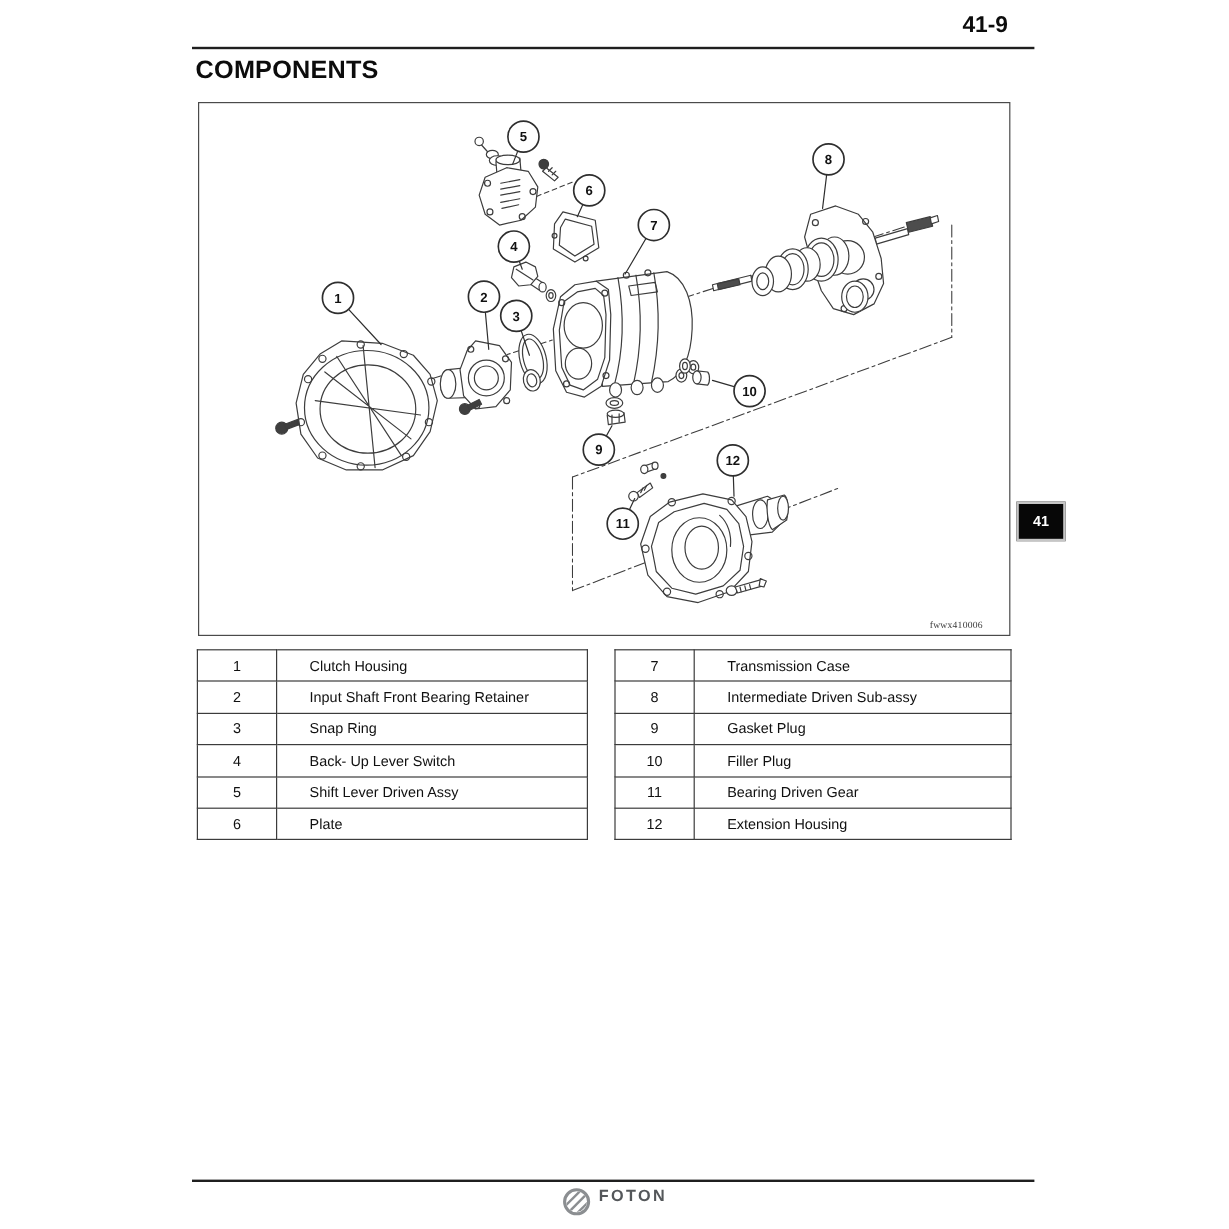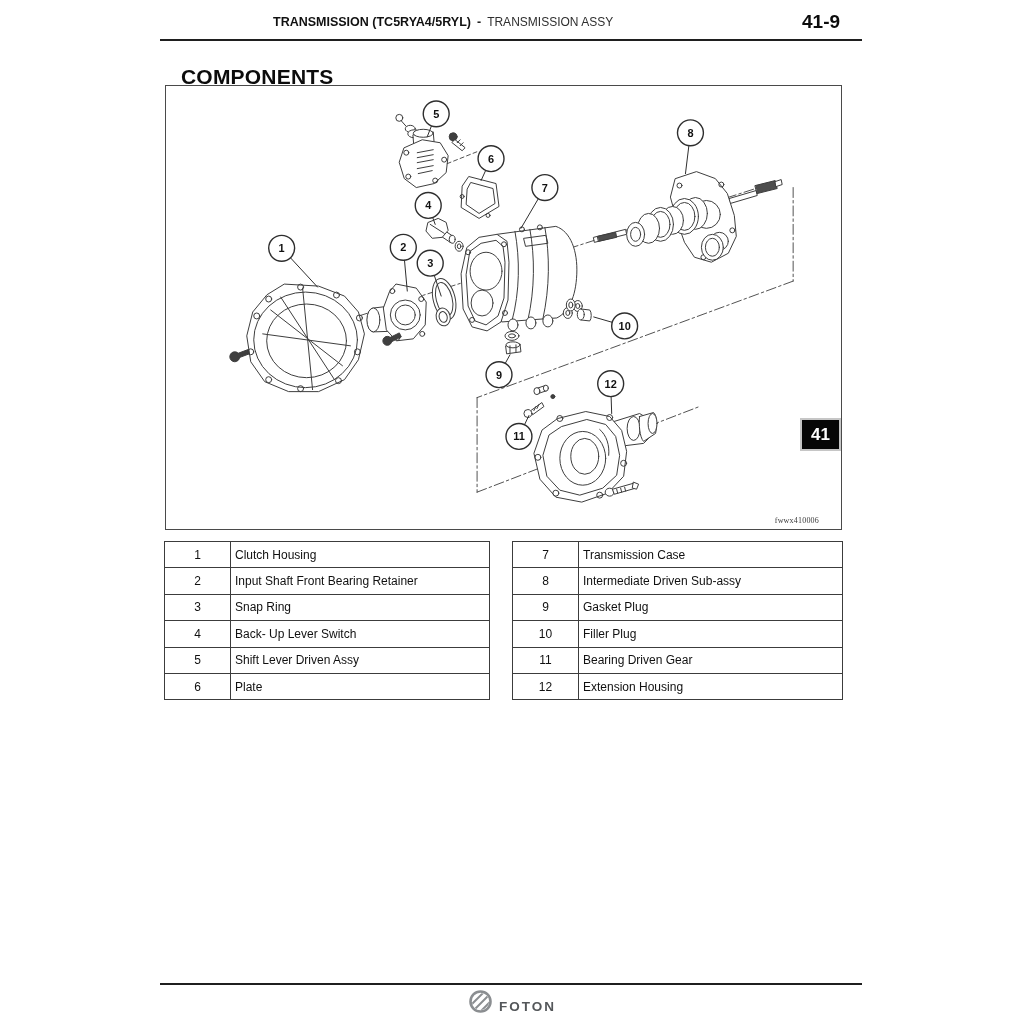--- a/index.html
+++ b/index.html
@@ -7,64 +7,61 @@
         font-family:"Liberation Sans",sans-serif;color:#111;}
   
   .hdr-text{position:absolute;left:273px;top:15px;font-size:12.5px;white-space:nowrap;}
   .hdr-bold{font-weight:bold;color:#111;}
   .hdr-sep{margin:0 6px;font-weight:bold;color:#222;}
   .hdr-reg{color:#2e2e2e;font-size:12px;}
   .hdr-pagenum{position:absolute;left:802px;top:11px;font-size:19px;font-weight:bold;color:#0c0c0c;}
   .rule{position:absolute;left:160px;width:702px;height:2px;background:#1f1f1f;}
   .rule-top{top:39px;}
   .rule-bottom{top:983px;}
-  .page-title{position:absolute;left:163px;top:47px;margin:18px;font-size:21px;font-weight:bold;
-              letter-spacing:.2px;color:#0c0c0c;text-decoration:underline;}
+  .page-title{position:absolute;left:163px;top:47px;margin:0;font-size:21px;font-weight:bold;
+              letter-spacing:.2px;color:#0c0c0c;}
   
   .figure-box{position:absolute;left:165px;top:85px;width:677px;height:445px;
               border:1px solid #4a4a4a;box-sizing:border-box;background:#fff;}
   .figure-box svg{display:block;width:100%;height:100%;}
   .fig-code{position:absolute;right:22px;bottom:4px;font-size:8px;color:#3a3a3a;letter-spacing:.2px;font-family:Liberation Serif, serif;}
   
   #diagram path,#diagram ellipse,#diagram circle,#diagram line{
      stroke:#3d3d3d;stroke-width:1;fill:none;stroke-linejoin:round;stroke-linecap:round;}
   #diagram .f{fill:#fff;}
   #diagram .dk{fill:#4d4d4d;}
   #diagram .dk2{fill:#3f3f3f;}
   #diagram .cl{stroke-dasharray:10 3 2.5 3;stroke-width:.9;}
   #diagram .dash{stroke-dasharray:4 3;stroke-width:.9;}
   #diagram .leader{stroke:#2e2e2e;stroke-width:1;}
   #diagram .callout-circle{fill:#fff;stroke:#2e2e2e;stroke-width:1.4;}
   #diagram .callout-num{font:bold 11px "Liberation Sans",sans-serif;text-anchor:middle;
      fill:#111;stroke:none;}
   
-  .side-tab{position:absolute;left:800px;top:418px;width:37px;height:29px;background:#070707;
-     border:2px solid #c6c6c6;color:#fff;font-size:17px;font-weight:bold;text-align:center;
+  .side-tab{position:absolute;left:847px;top:418px;width:37px;height:29px;background:#070707;
+     border:2px solid #c6c6c6;color:#fff;font-size:12px;font-weight:bold;text-align:center;
      line-height:29px;}
   
   .parts-table{position:absolute;top:541px;border-collapse:collapse;table-layout:fixed;}
   .parts-table td{border:1px solid #3c3c3c;height:25.4px;font-size:12px;color:#101010;
      padding:0;vertical-align:middle;background:#fff;}
   .parts-table td.num{width:65px;text-align:center;}
-  .parts-table td.nm{padding-left:4px;}
+  .parts-table td.nm{padding-left:27px;}
   #table-left{left:164px;width:326px;}
   #table-right{left:512px;width:331px;}
   
   .footer-logo{position:absolute;left:0;top:989px;width:1024px;display:flex;
-     justify-content:center;align-items:flex-end;gap:6px;}
+     justify-content:center;align-items:flex-start;gap:6px;}
   .brand-word{font-size:13.5px;font-weight:bold;letter-spacing:2px;color:#54575a;}
 </style>
 </head>
 <body>
 
 <div class="page">
 
-  <div class="hdr-text">
-    <span class="hdr-bold">TRANSMISSION (TC5RYA4/5RYL)</span><span class="hdr-sep">-</span><span class="hdr-reg">TRANSMISSION ASSY</span>
-  </div>
   <div class="hdr-pagenum">41-9</div>
   <div class="rule rule-top"></div>
 
   <h1 class="page-title">COMPONENTS</h1>
 
   <div class="figure-box">
     <svg id="diagram" viewBox="165 85 677 445" preserveAspectRatio="none">
 
       <g>
         <line class="cl" x1="234" y1="356" x2="772" y2="183"></line>

